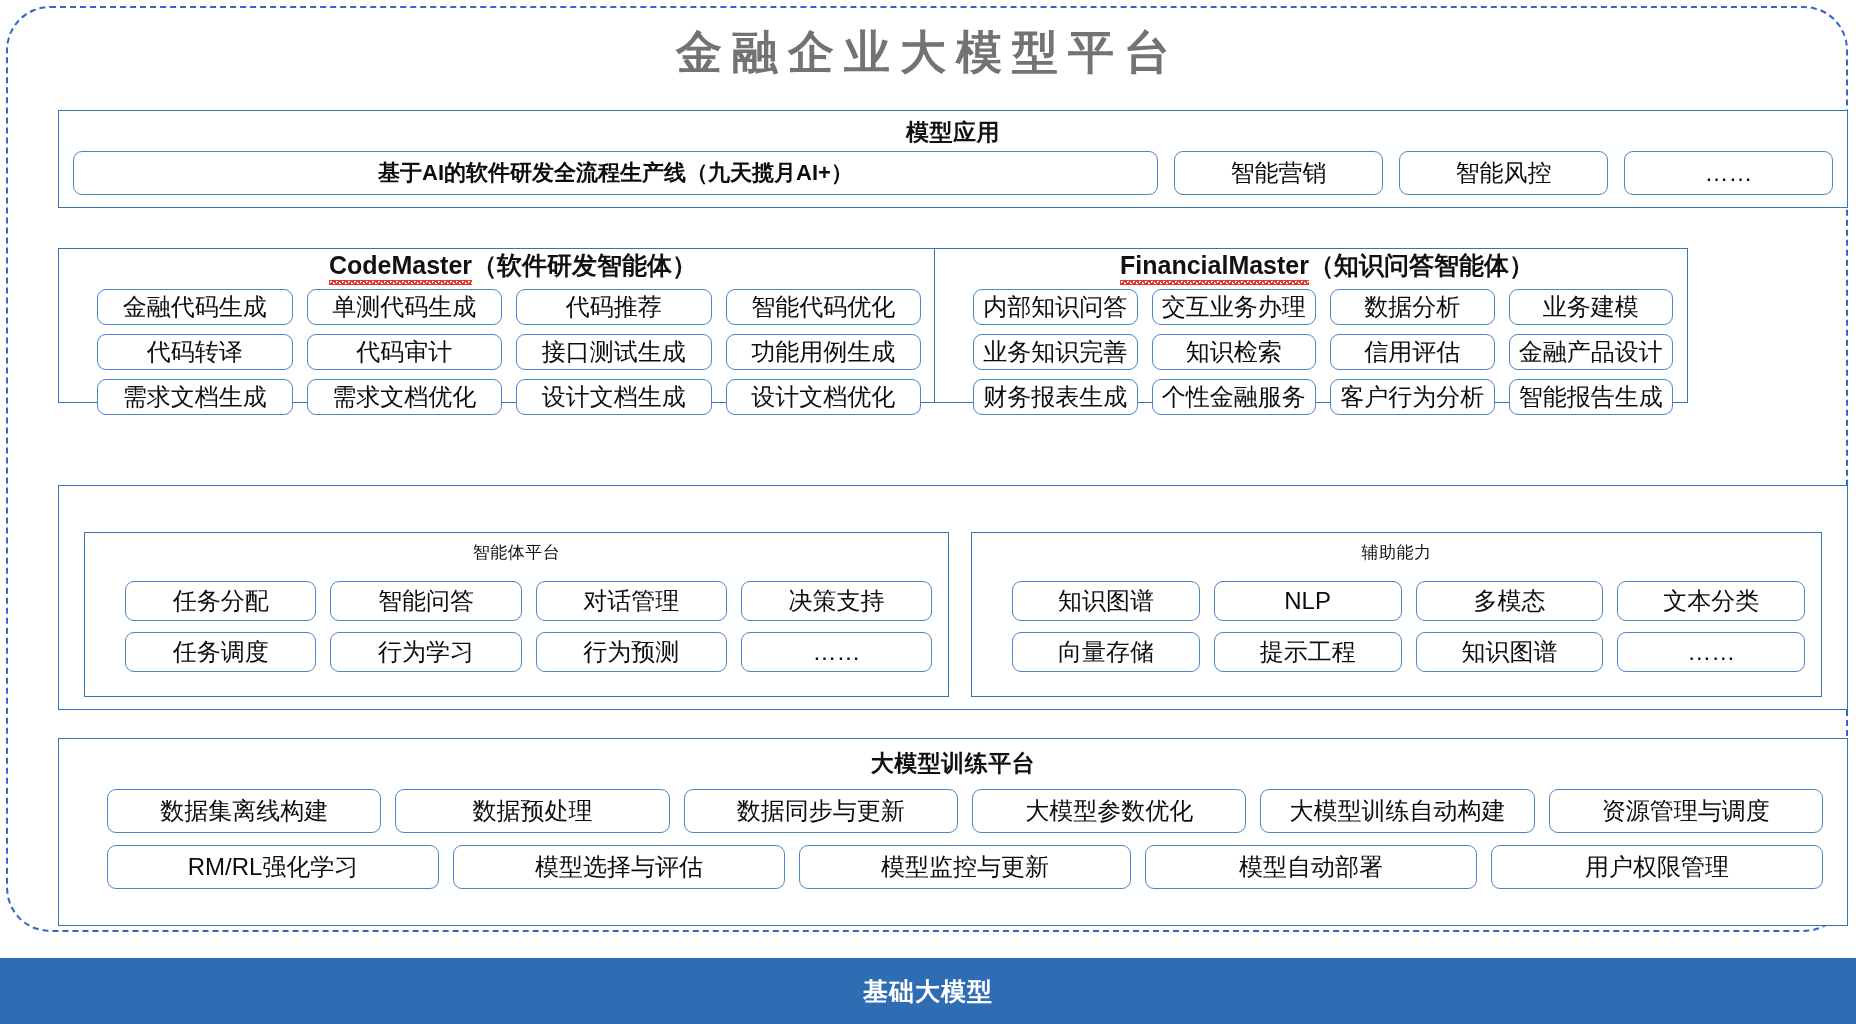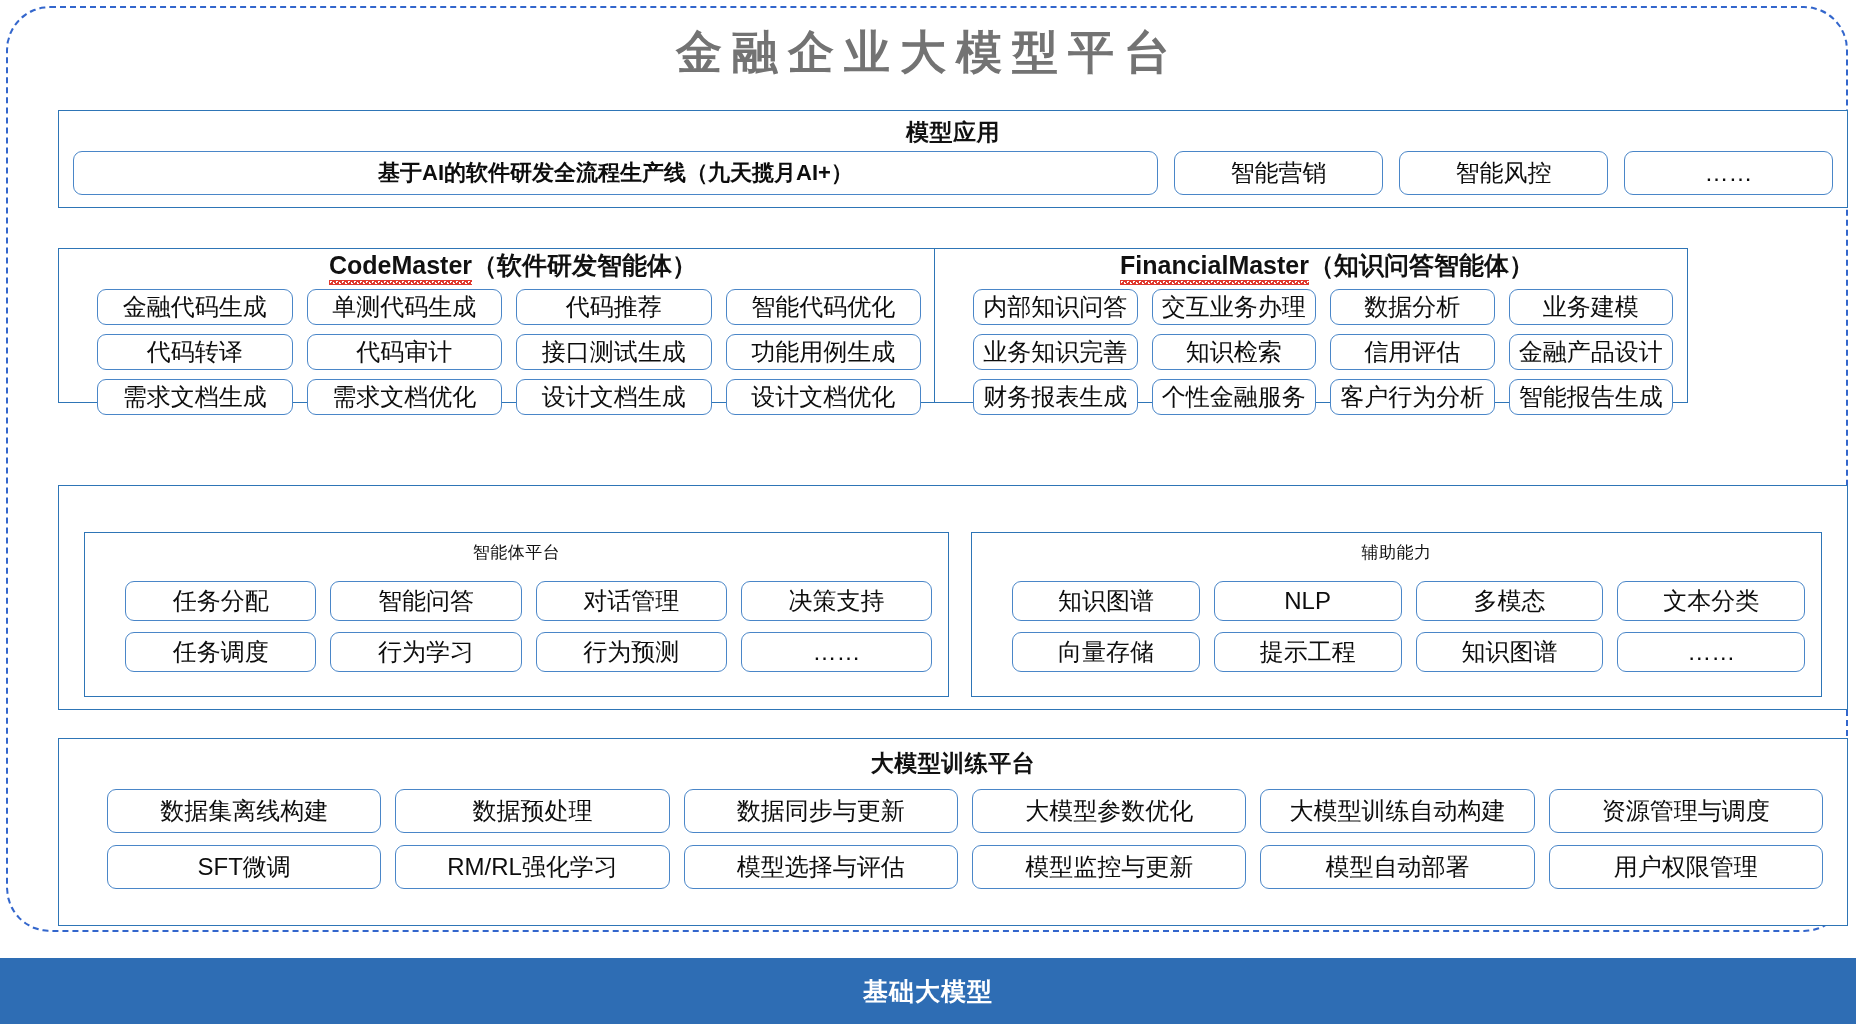--- a/index.html
+++ b/index.html
@@ -336,21 +336,20 @@
     <div class="train-body">
       <div class="row">
         <div class="pill">数据集离线构建</div>
         <div class="pill">数据预处理</div>
         <div class="pill">数据同步与更新</div>
         <div class="pill">大模型参数优化</div>
         <div class="pill">大模型训练自动构建</div>
         <div class="pill">资源管理与调度</div>
       </div>
       <div class="row">
-        <div class="pill">SFT微调</div>
         <div class="pill">RM/RL强化学习</div>
         <div class="pill">模型选择与评估</div>
         <div class="pill">模型监控与更新</div>
         <div class="pill">模型自动部署</div>
         <div class="pill">用户权限管理</div>
       </div>
     </div>
   </div>
 
   <div id="foundation-bar">

